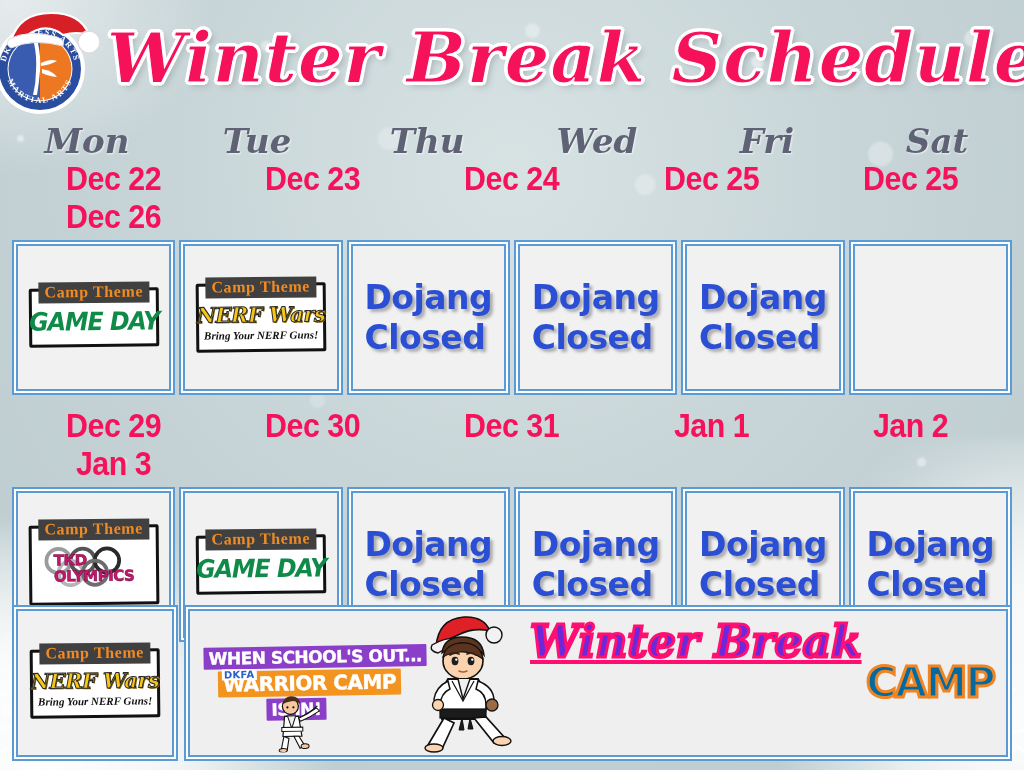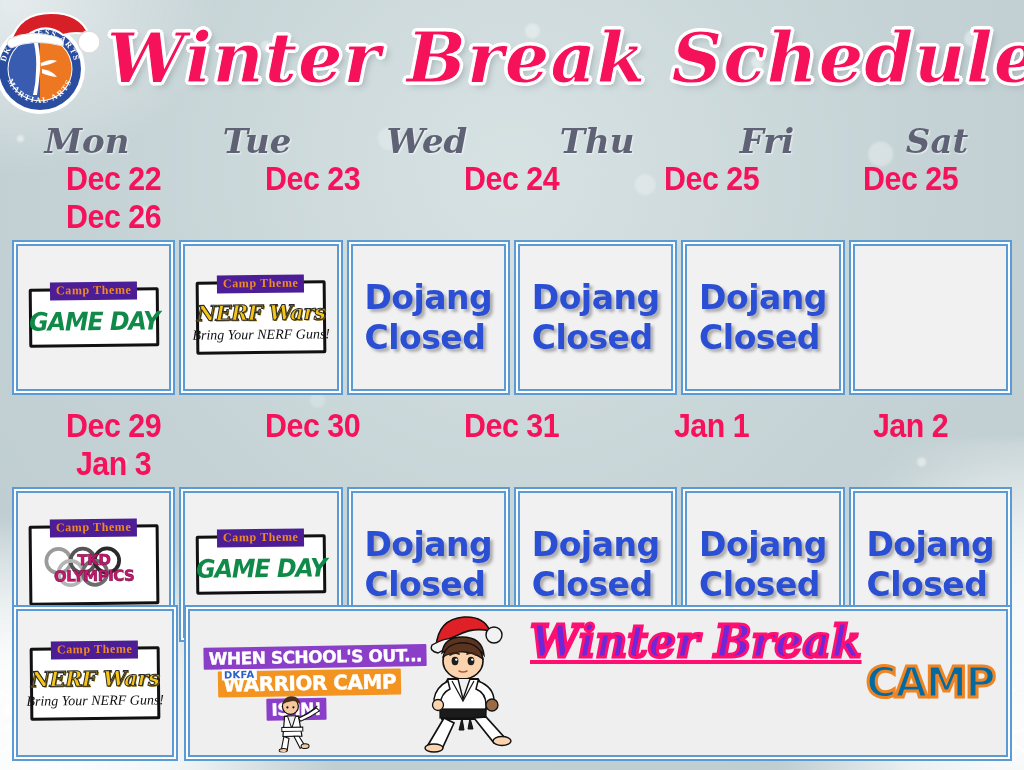--- a/index.html
+++ b/index.html
@@ -192,25 +192,25 @@
     padding: 14px 6px 8px;
     border-radius: 2px;
     position: relative;
     min-height: 56px;
     display: flex; flex-direction: column;
     align-items: center; justify-content: center;
   }
   .theme-banner {
     position: absolute;
     top: -9px; left: 50%; transform: translateX(-50%);
-    background: #4c1d95;
+    background: #404040;
     color: #f08a22;
     font-family: "Liberation Serif", serif;
     font-weight: 700;
-    font-size: 12px;
+    font-size: 16px;
     letter-spacing: .6px;
     padding: 1px 6px 2px;
     white-space: nowrap;
     z-index: 3;
   }
 
   .theme-gameday {
     font-family: "DejaVu Sans", sans-serif;
     font-weight: 700;
     font-style: italic;
@@ -229,40 +229,40 @@
     color: #f5c518;
     letter-spacing: -.5px;
     white-space: nowrap;
     -webkit-text-stroke: 1px #2a2a2a;
     text-shadow: 1px 1px 0 #8a6a00;
     margin: 2px 0 0;
   }
   .theme-nerf-sub {
     font-family: "Liberation Serif", serif;
     font-style: italic;
-    font-weight: 400;
-    font-size: 14px;
+    font-weight: 700;
+    font-size: 11px;
     color: #111;
     white-space: nowrap;
     margin-top: 2px;
   }
   .theme-tkd-wrap {
     position: relative;
     display: flex; align-items: center; justify-content: center;
     height: 52px; width: 100%;
   }
   .rings { position: absolute; inset: 0; }
   .theme-tkd-text {
     position: relative; z-index: 2;
     font-family: "DejaVu Sans", sans-serif;
     font-weight: 700;
     font-size: 15px;
     line-height: 16px;
     color: #c2186e;
-    text-align: center;
+    text-align: left;
     letter-spacing: -.5px;
     -webkit-text-stroke: .6px #7d0f47;
   }
 
   
   .bottom-row {
     position: absolute; left: 0; top: 605px; width: 1024px;
     display: flex; gap: 6px; padding: 0 12px;
   }
   .bottom-left-cell {
@@ -460,22 +460,22 @@
       </svg>
     </div>
     <div class="title">Winter Break Schedule</div>
   </div>
 
   <div class="calendar">
 
     <div class="dow-row">
       <div class="dow">Mon</div>
       <div class="dow">Tue</div>
+      <div class="dow">Thu</div>
       <div class="dow">Wed</div>
-      <div class="dow">Thu</div>
       <div class="dow">Fri</div>
       <div class="dow">Sat</div>
     </div>
 
     <div class="date-row">
       <div class="date">Dec 22</div>
       <div class="date">Dec 23</div>
       <div class="date">Dec 24</div>
       <div class="date">Dec 25</div>
       <div class="date">Dec 25</div>

